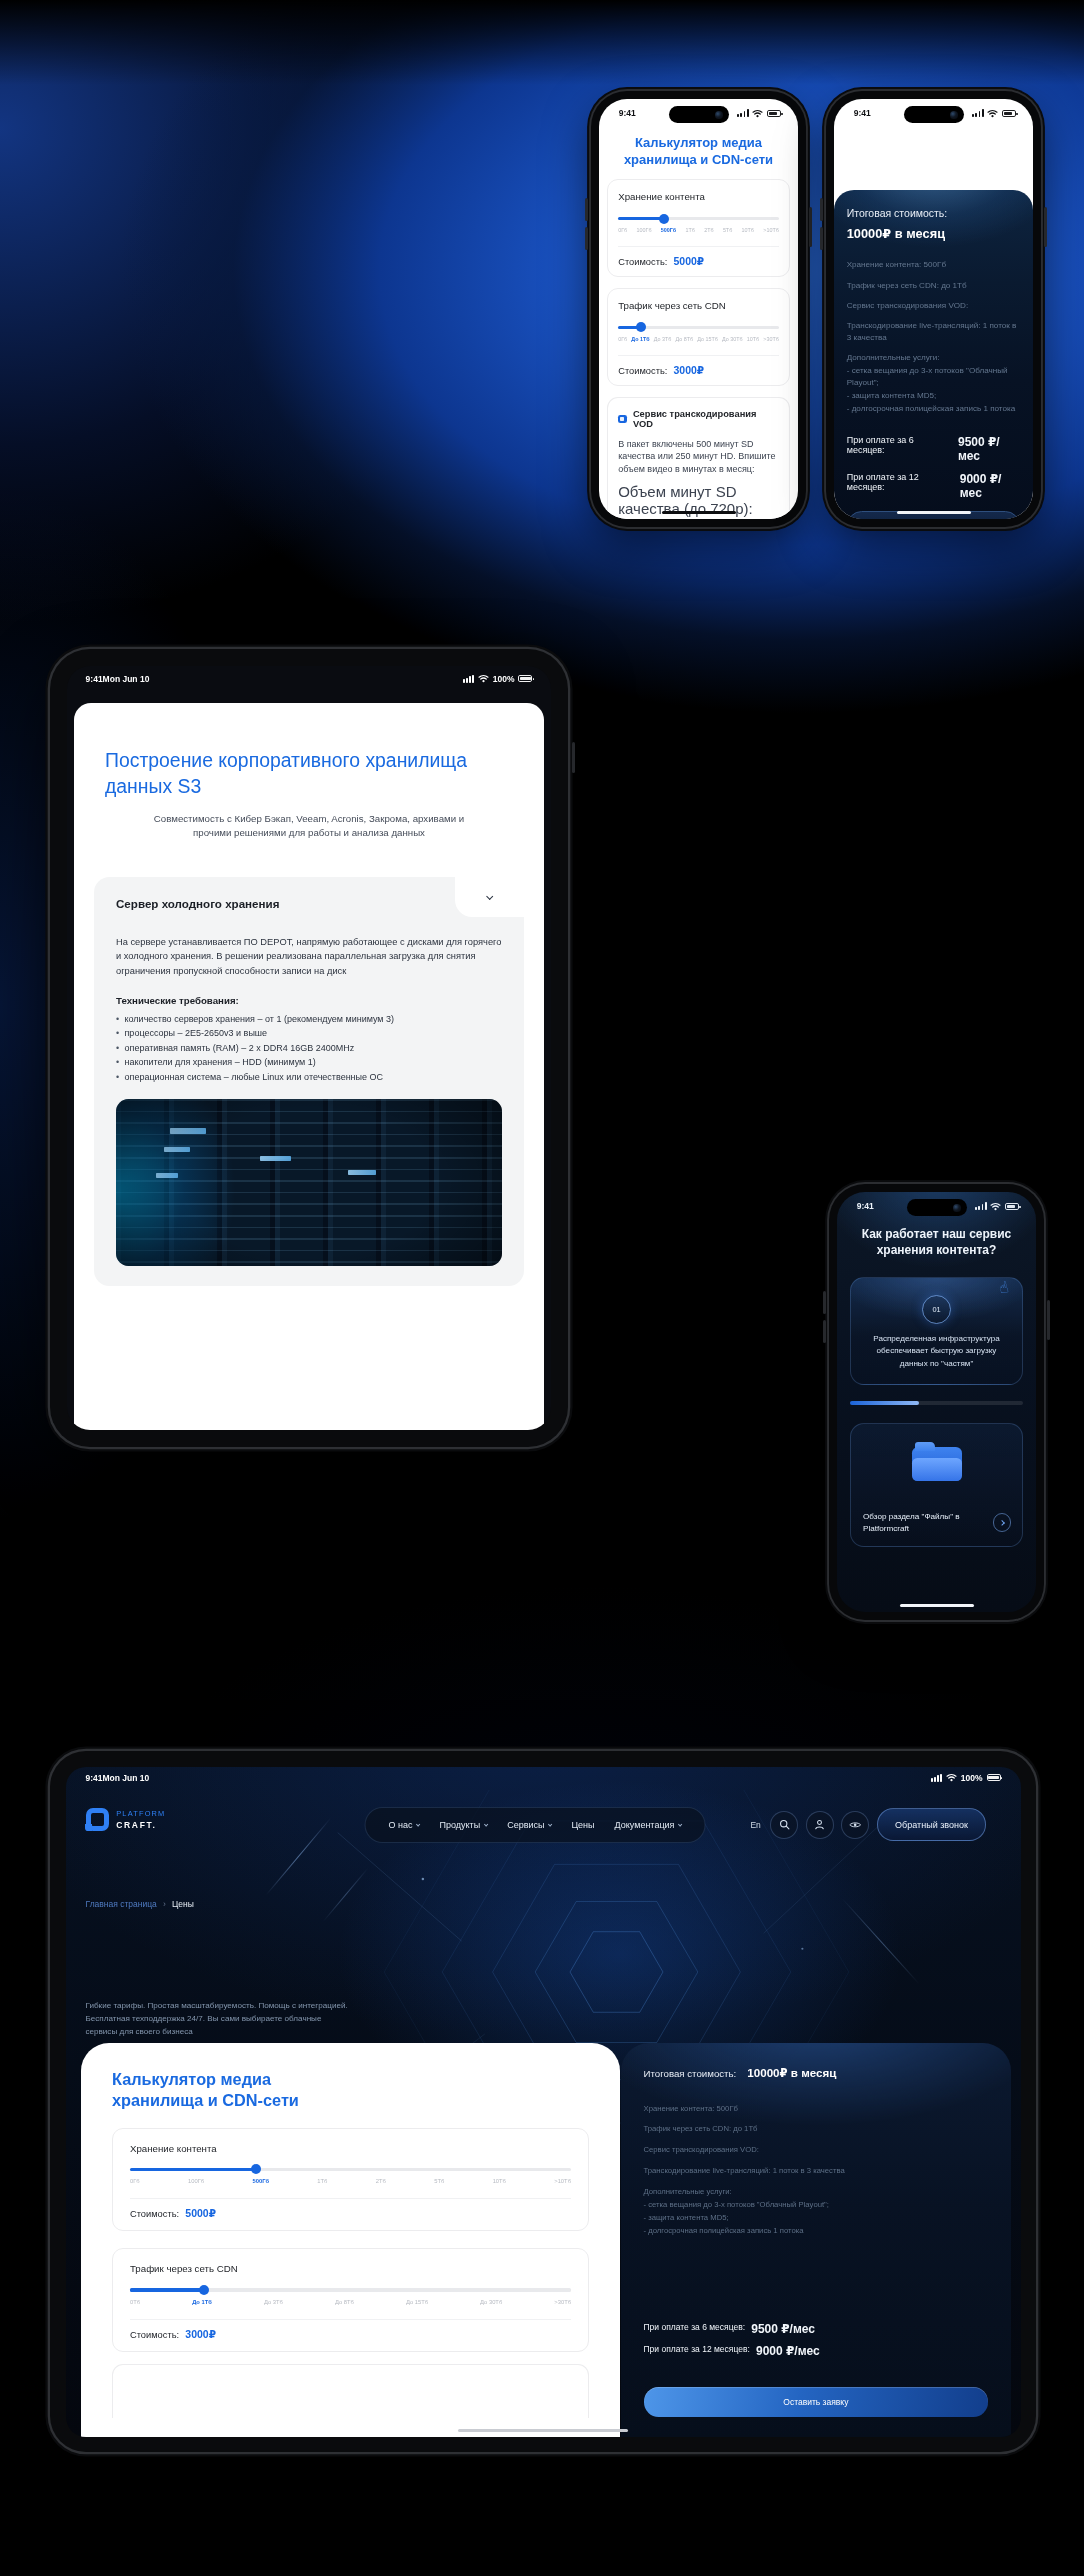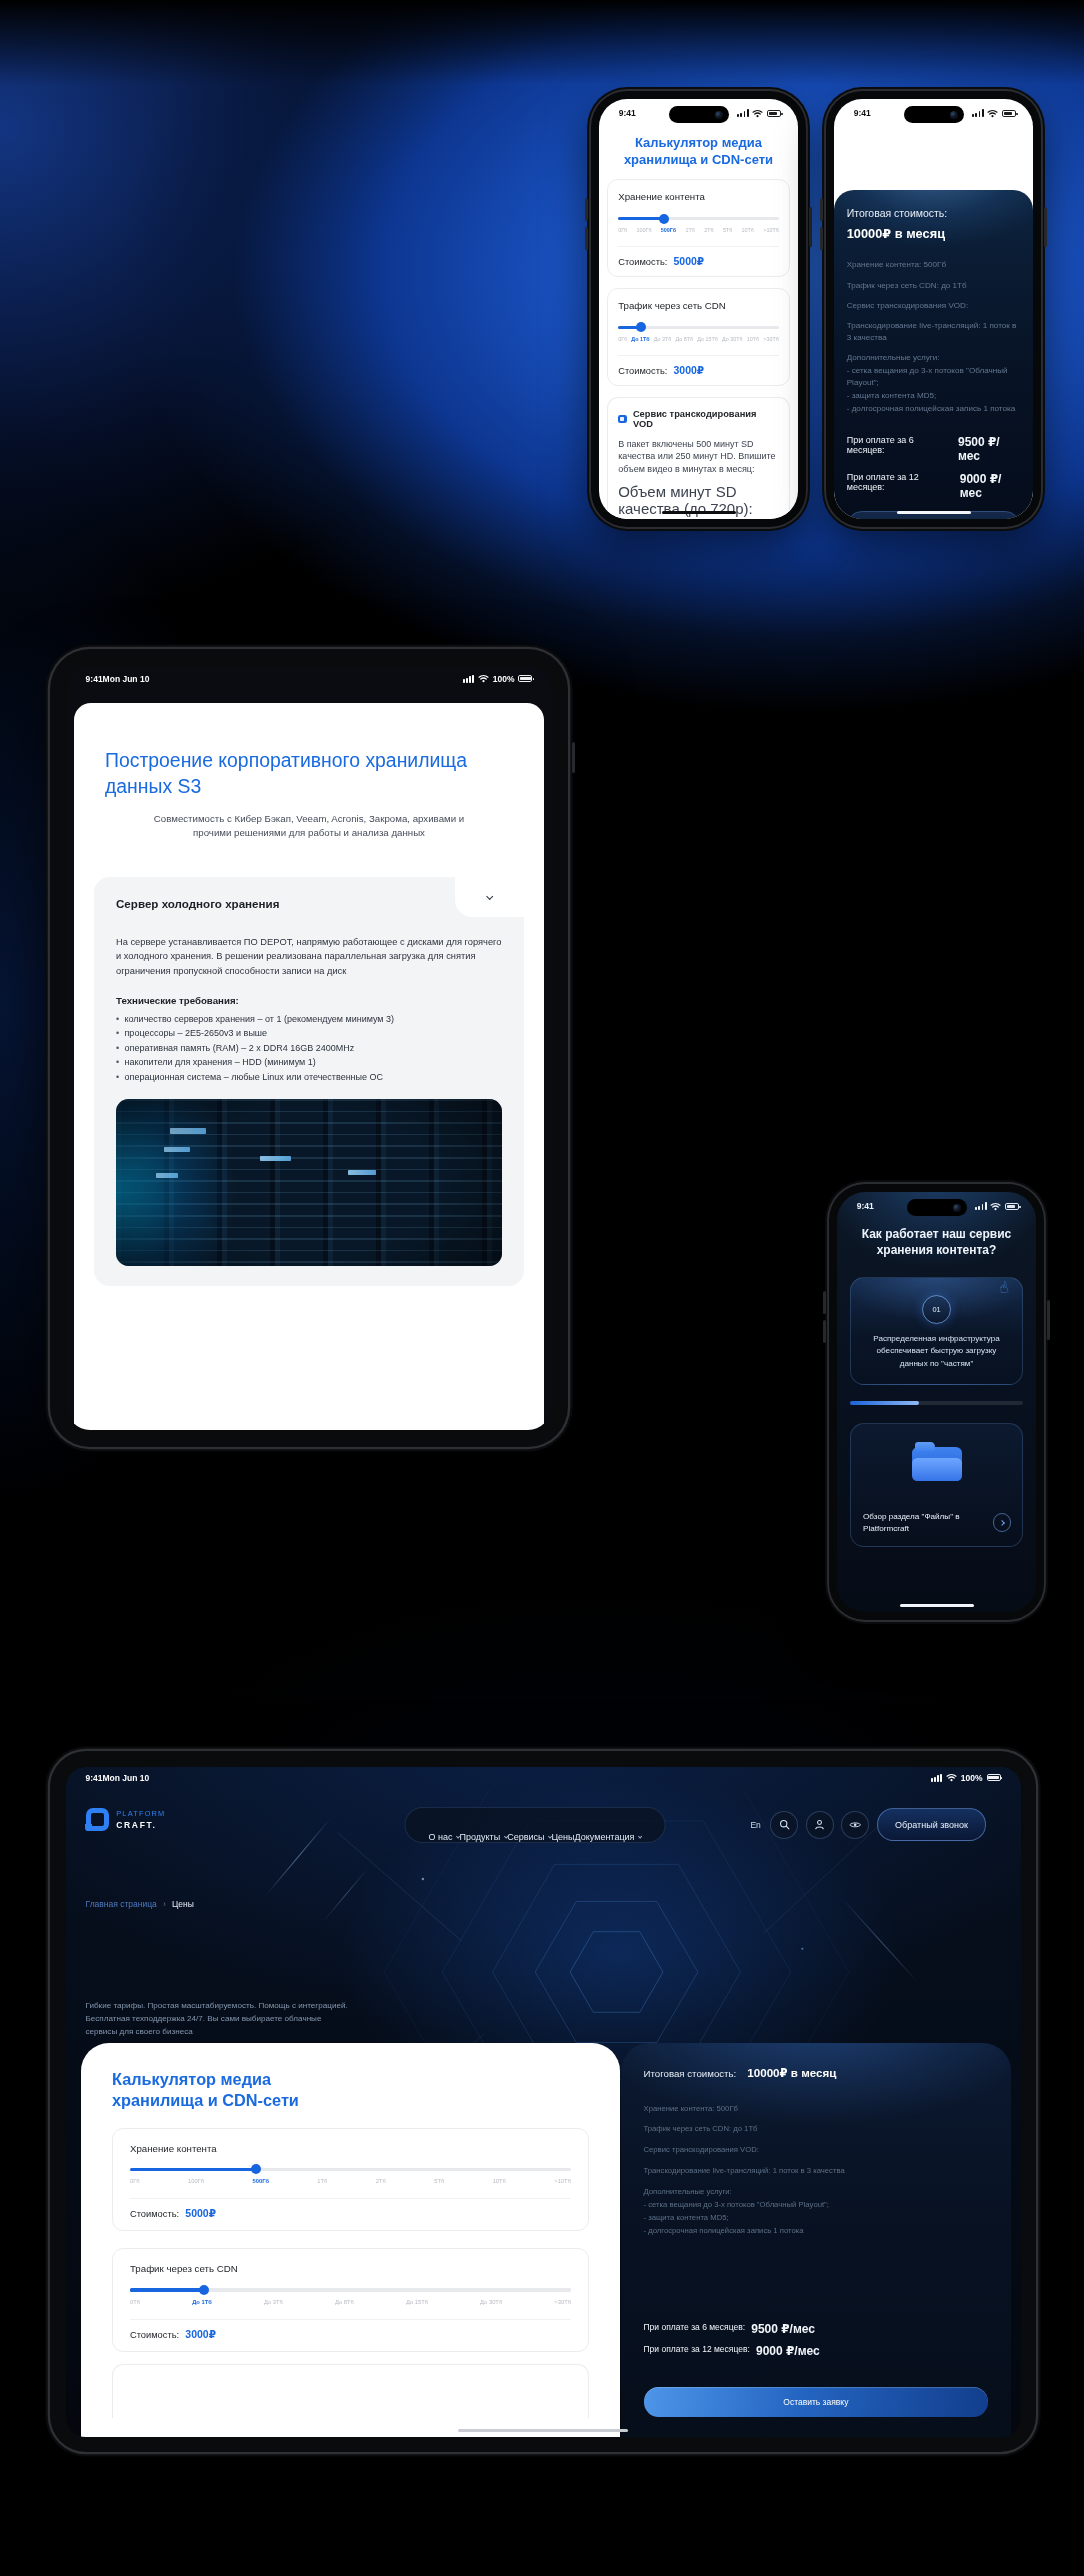--- a/index.html
+++ b/index.html
@@ -169,21 +169,21 @@
            padding:0 20px; font-size:8.5px; font-weight:bold; color:#fff; z-index:20; }
   .hero-deco { position:absolute; inset:0; z-index:1; pointer-events:none; }
   .streak { position:absolute; width:1.2px; background:linear-gradient(180deg,rgba(0,0,0,0),rgba(150,195,255,.5),rgba(0,0,0,0)); }
   .t2-nav { position:absolute; top:40px; left:0; right:16px; height:37px; z-index:10; }
   .logo { position:absolute; left:20px; top:1.5px; display:flex; align-items:center; gap:7.7px; }
   .logo-mark { position:relative; width:23px; height:23px; border:5.4px solid #2f80f5; border-radius:7px; }
   .logo-mark::after { content:""; position:absolute; left:-5.4px; bottom:-5.4px; width:7px; height:7px; background:#2f80f5; border-radius:0 0 0 3.1px; }
   .logo-text .top { font-size:7.4px; letter-spacing:1.2px; color:#2f80f5; }
   .logo-text .bot { font-size:8.5px; letter-spacing:1.7px; color:#fff; font-weight:bold; margin-top:1.5px; }
   .navpill { position:absolute; left:50%; top:0; transform:translateX(-50%); height:36px; border-radius:18px;
-             display:flex; align-items:flex-end; padding:0 23px;
+             display:flex; align-items:center; gap:20px; padding:0 23px;
              background:rgba(8,16,30,.72); border:0.8px solid rgba(90,130,190,.22); }
   .navitem { display:flex; align-items:center; gap:3.9px; font-size:9px; color:#e2eaf4; }
   .navitem .chev { width:3.1px; height:3.1px; border-width:0 0.9px 0.9px 0; border-style:solid; color:#9fb2cc; }
   .t2-right { position:absolute; right:18.6px; top:1.5px; display:flex; align-items:center; gap:7.7px; }
   .lang { font-size:8.5px; color:#cfd9e6; margin-right:1.5px; }
   .cbtn { width:28px; height:28px; border-radius:50%; border:0.8px solid rgba(130,170,230,.28);
           background:rgba(10,18,34,.6); display:flex; align-items:center; justify-content:center; color:#d7e2f0; }
   .cta-pill { height:33px; border-radius:16.3px; padding:0 17px; display:flex; align-items:center; font-size:9px; color:#eaf1fa;
               border:0.8px solid rgba(130,180,255,.45);
               background:linear-gradient(180deg, rgba(32,72,142,.55) 0%, rgba(10,25,55,.85) 100%); }

